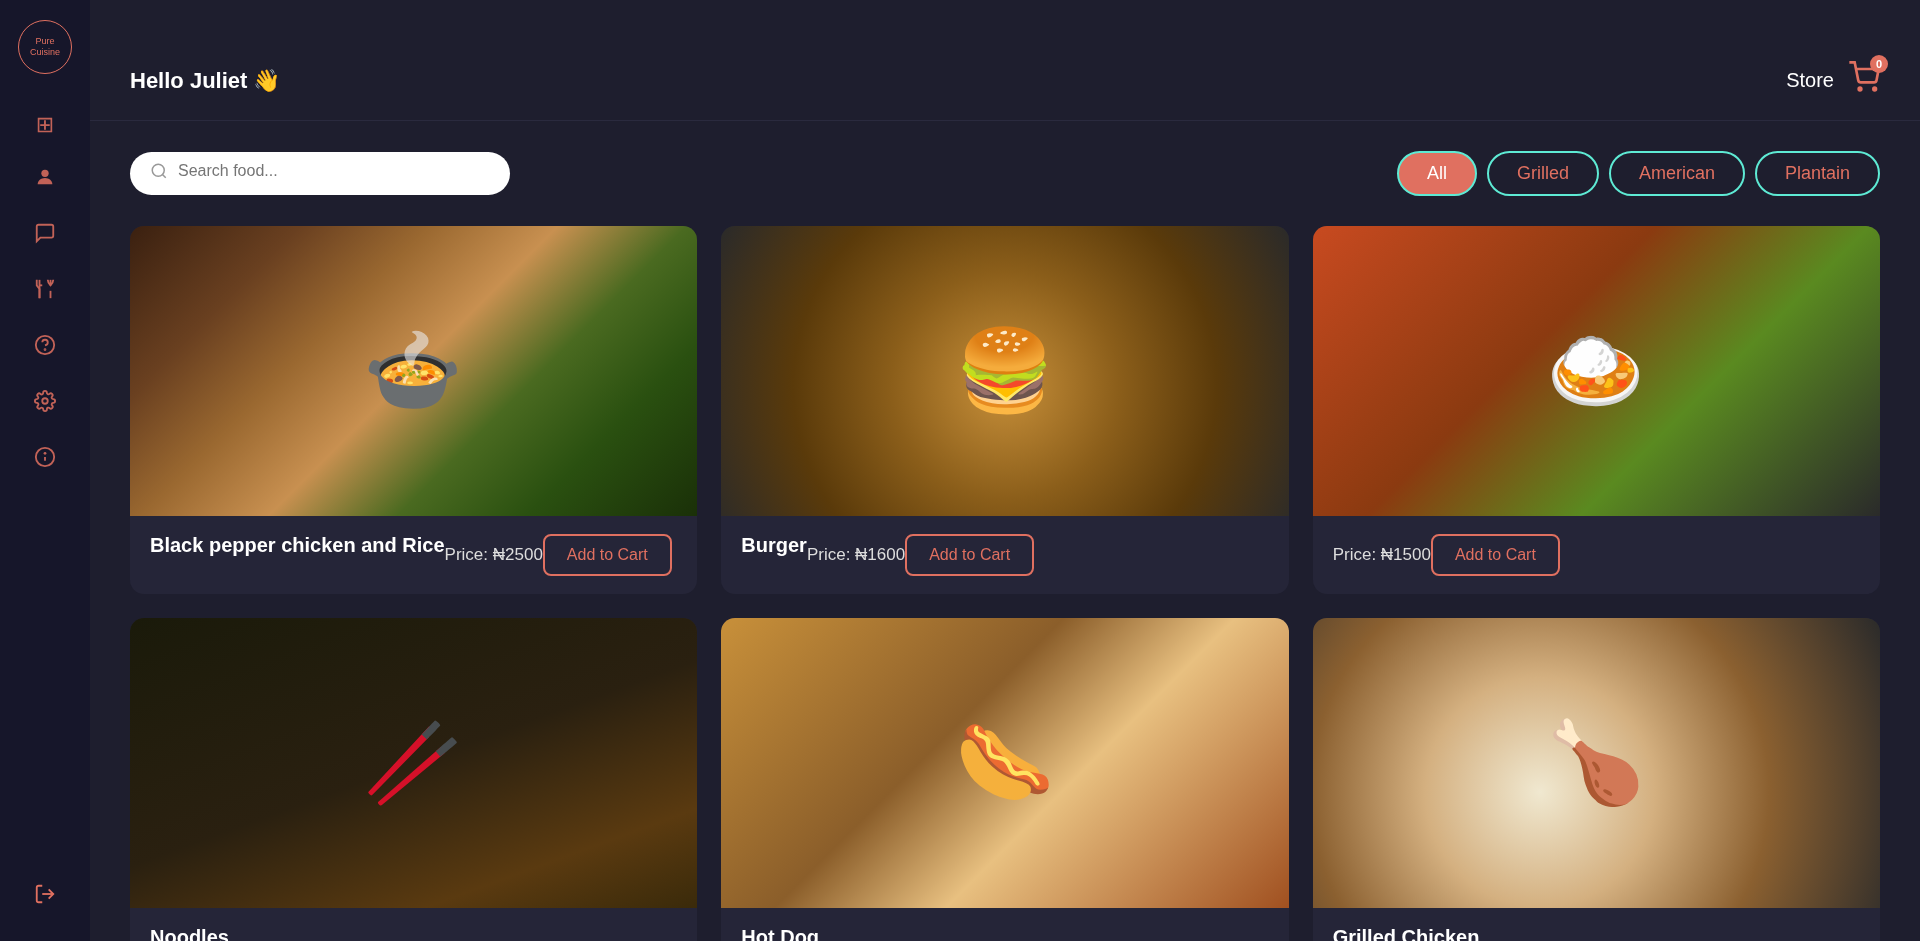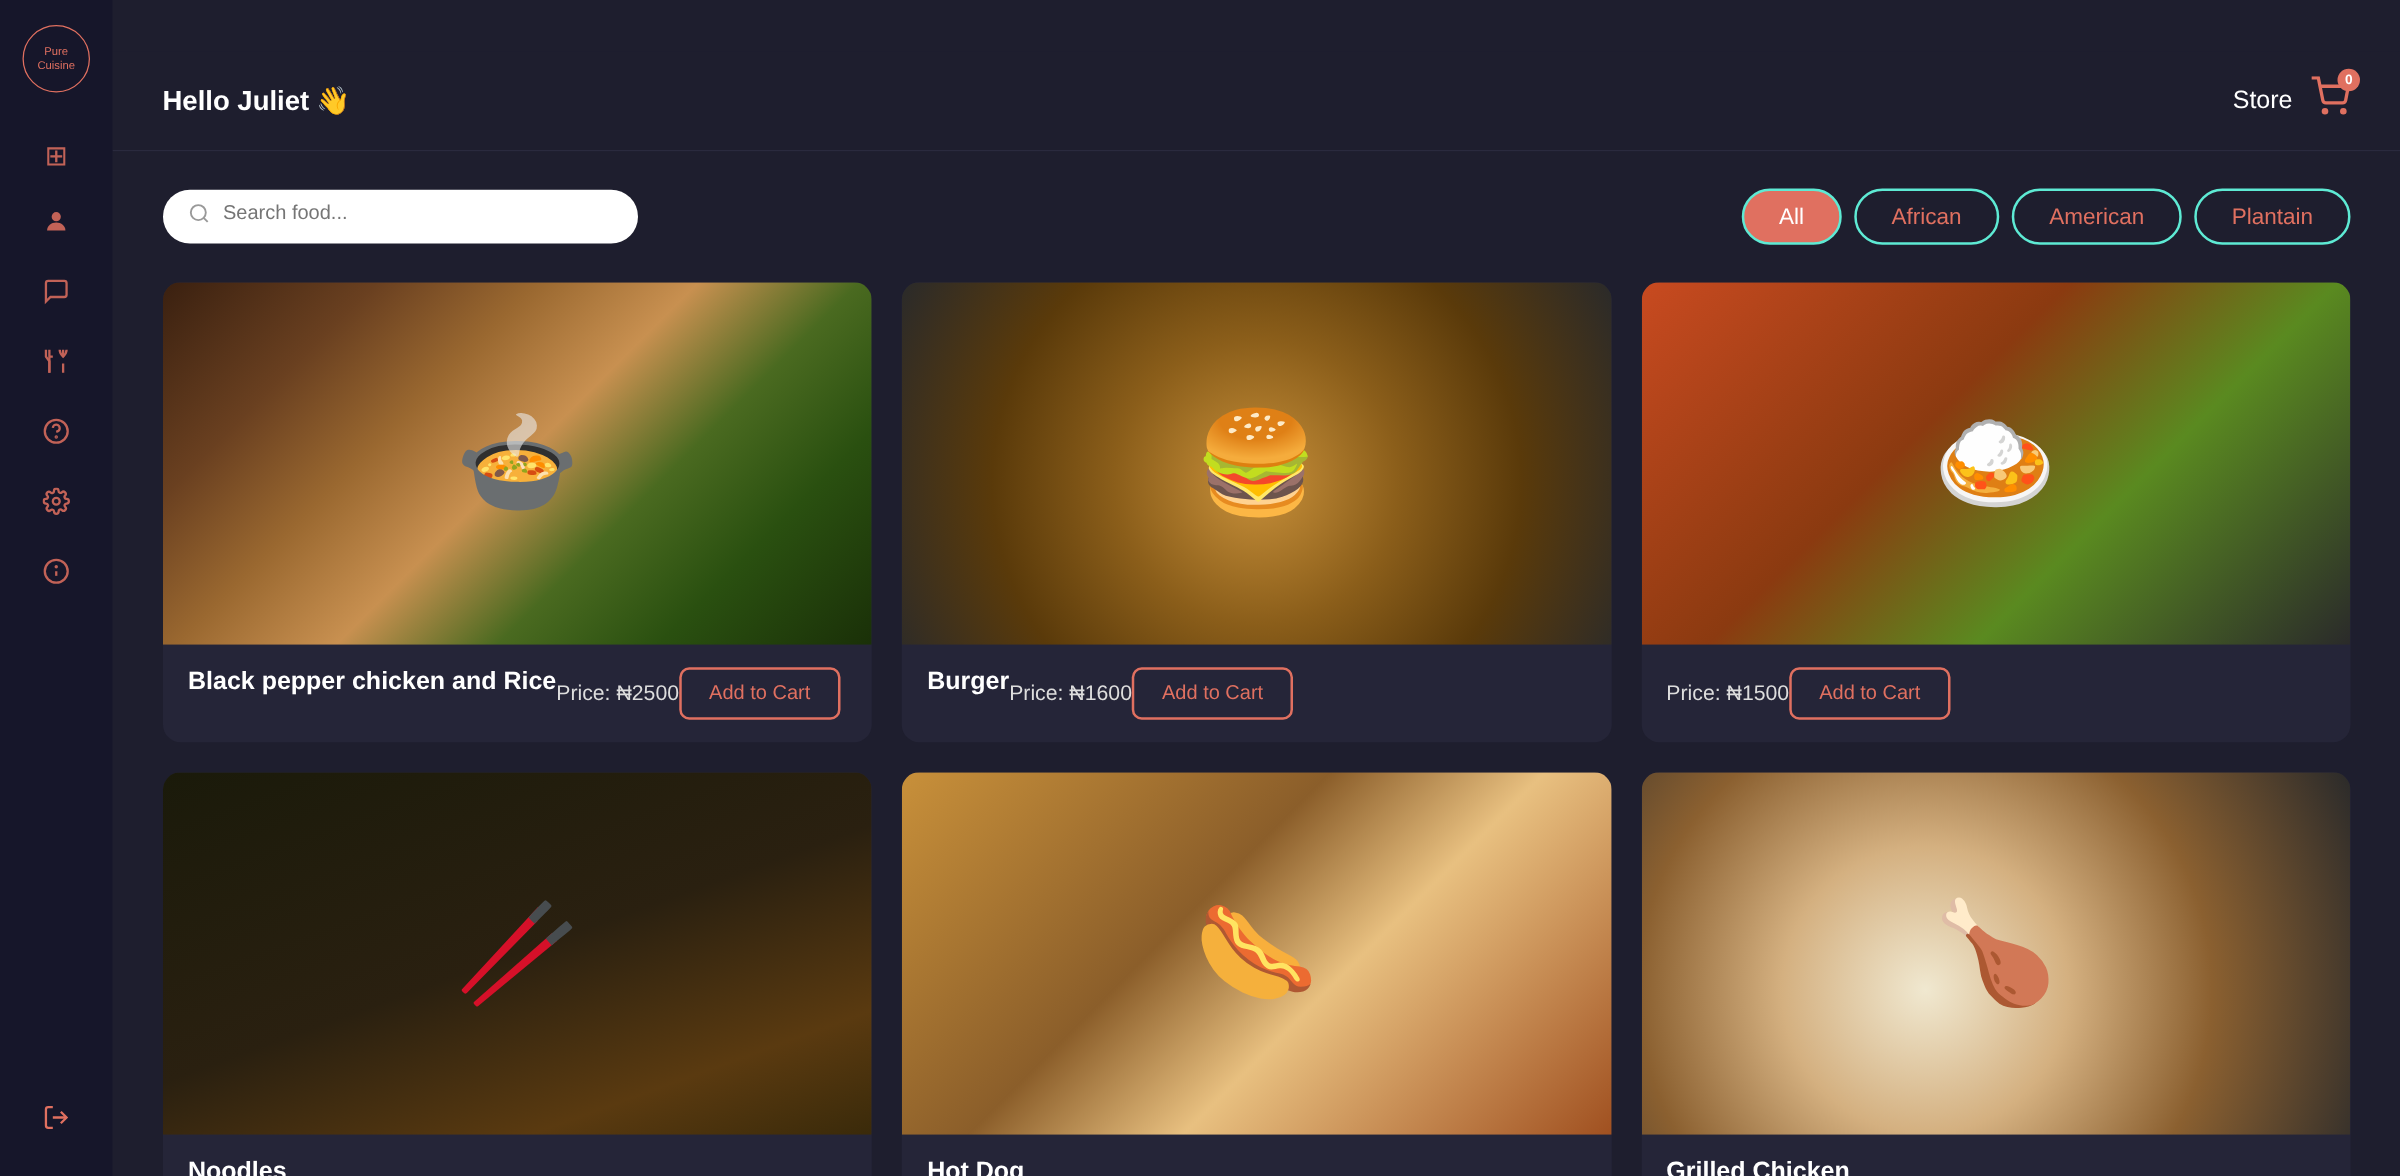--- a/index.html
+++ b/index.html
@@ -322,21 +322,21 @@
           <svg width="18" height="18" viewBox="0 0 24 24" fill="none" stroke="#999" stroke-width="2">
               <circle cx="11" cy="11" r="8"></circle>
               <line x1="21" y1="21" x2="16.65" y2="16.65"></line>
             </svg>
         </span>
         <input class="search-input" type="text" placeholder="Search food..." style="">
       </div>
 
       <div class="filter-buttons">
         <button class="filter-btn active">All</button>
-        <button class="filter-btn">African</button>
+        <button class="filter-btn">Grilled</button>
         <button class="filter-btn">American</button>
         <button class="filter-btn">Plantain</button>
       </div>
     </div>
 
     <div class="food-grid">
 
       <div class="food-card">
         <div class="food-card-image img-black-pepper">
           <div style="width:100%;height:100%;background:linear-gradient(135deg,#3a2010 0%,#6a4020 20%,#9a6830 35%,#c89050 50%,#4a6a20 65%,#2a5010 80%,#1a3008 100%);display:flex;align-items:center;justify-content:center;font-size:80px;">🍲</div>

